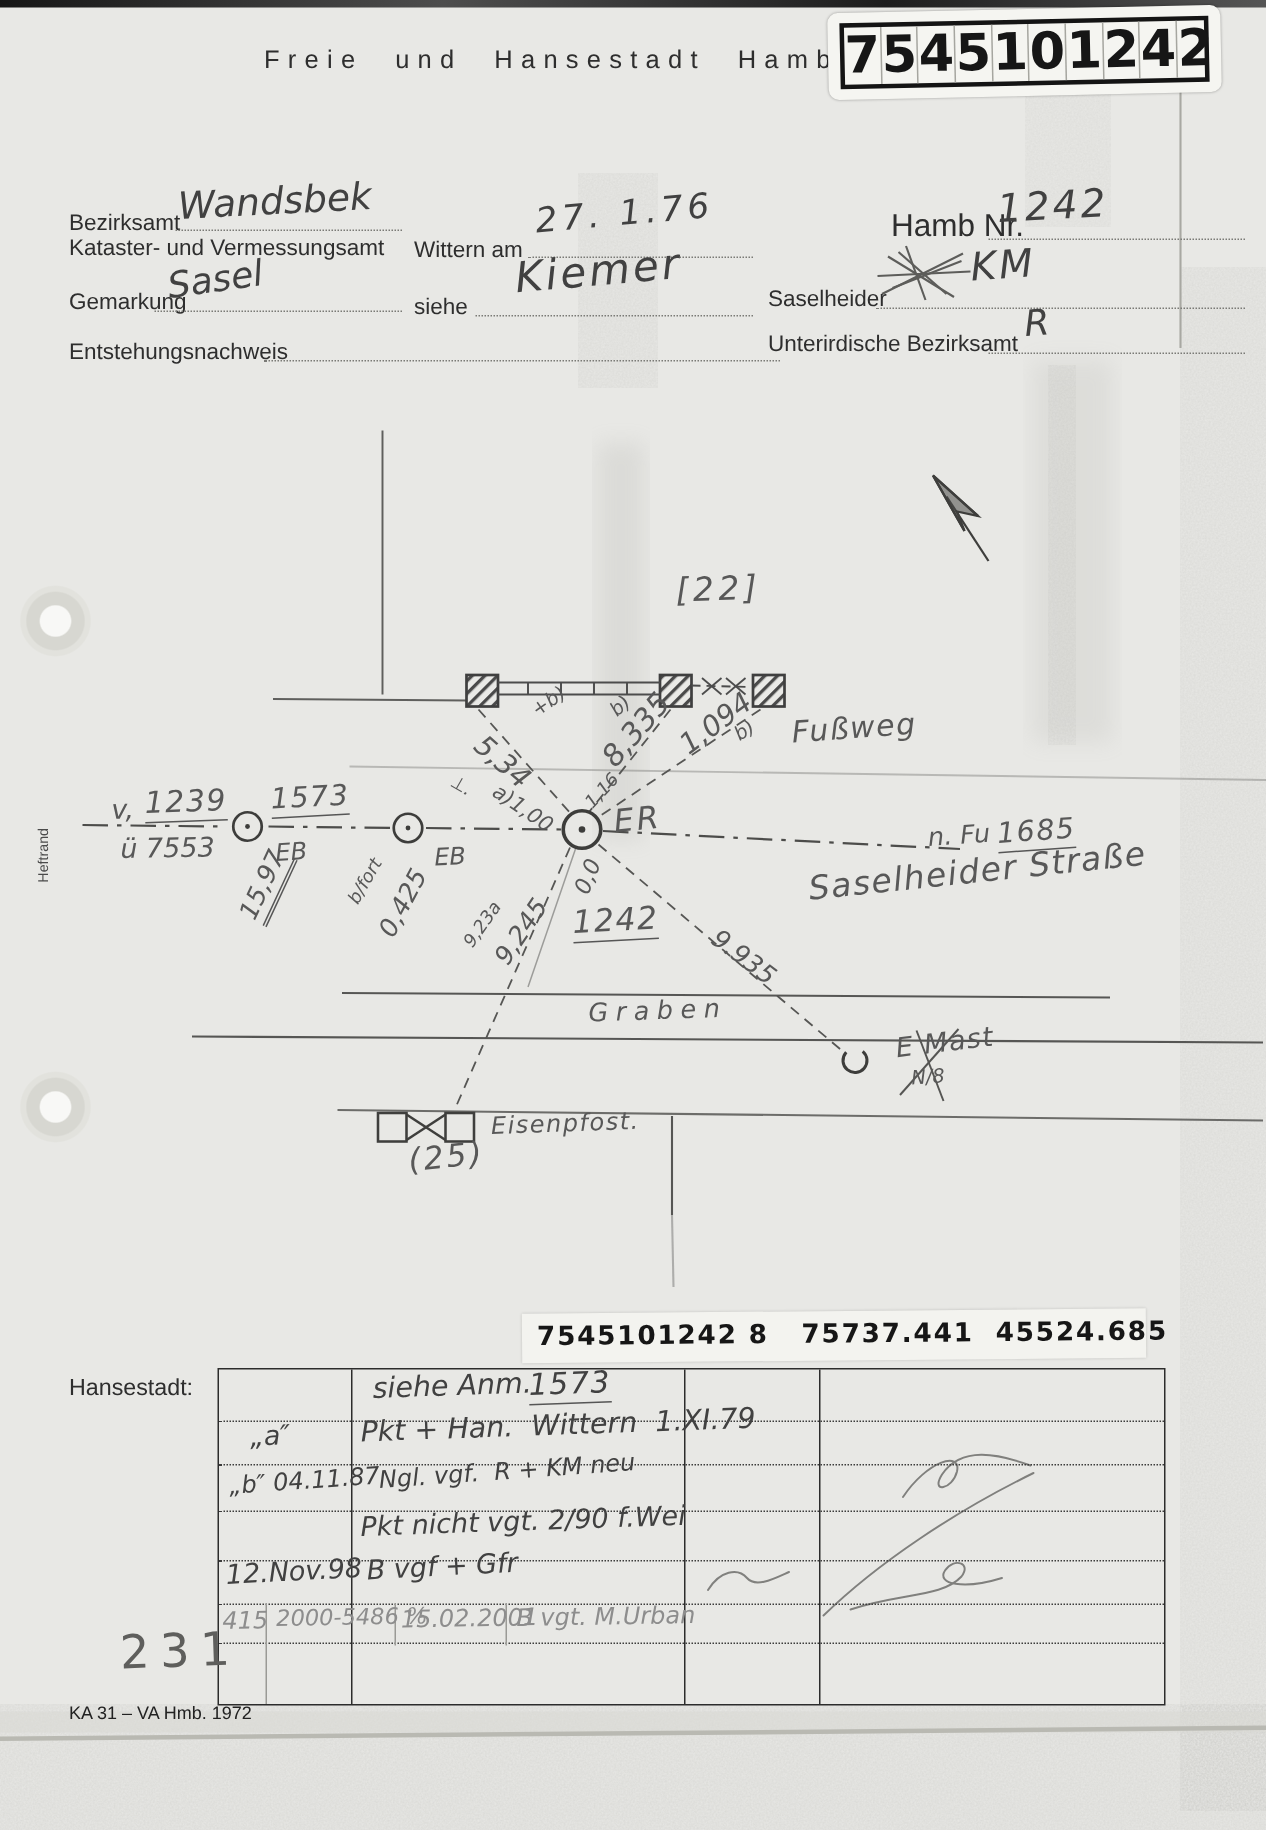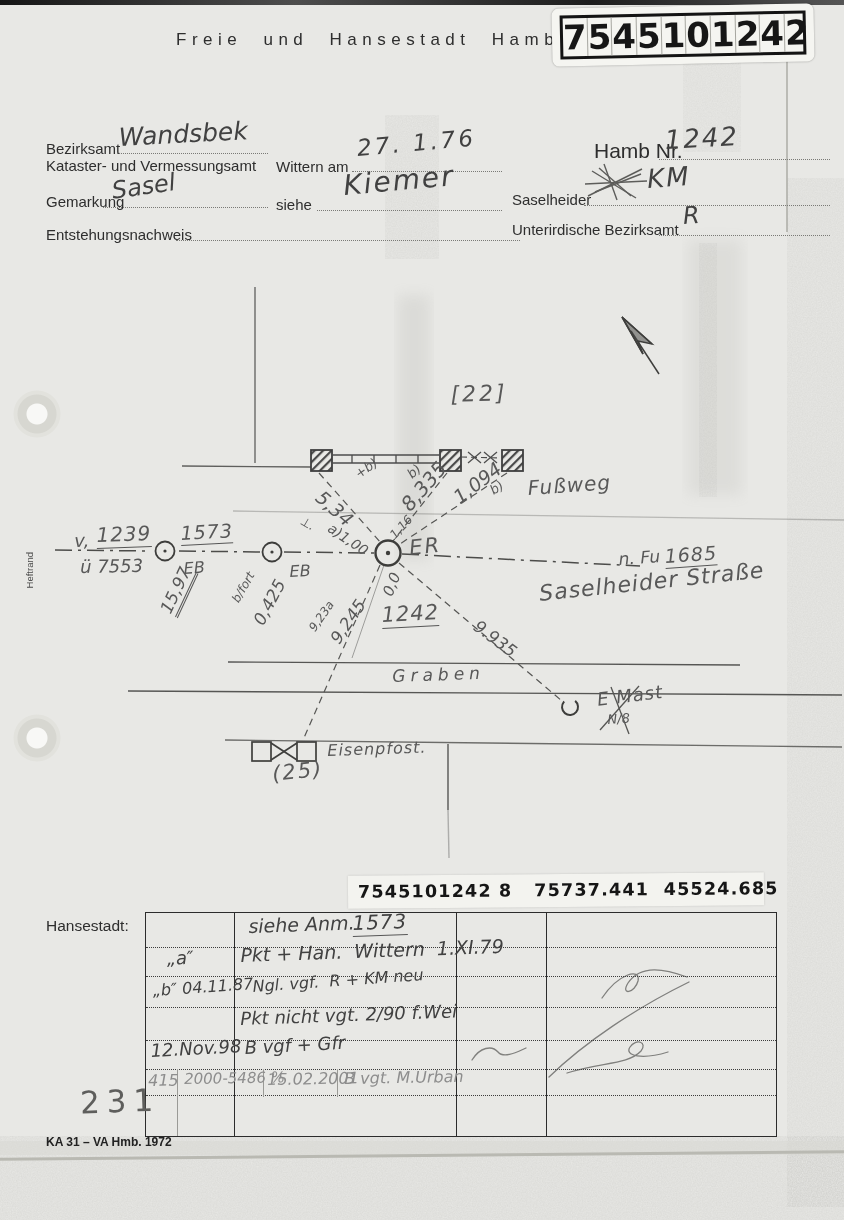--- a/index.html
+++ b/index.html
@@ -308,17 +308,17 @@
 
   <div class="abs hw ink" style="left:150px;top:1040px;font-size:18px;transform:rotate(-3deg);">12.Nov.98</div>
   <div class="abs hw ink" style="left:244px;top:1037px;font-size:18px;transform:rotate(-3deg);">B vgf + Gfr</div>
 
   <div class="abs hw faint" style="left:148px;top:1071px;font-size:16px;transform:rotate(-1deg);">415</div>
   <div class="abs hw faint" style="left:184px;top:1070px;font-size:15px;transform:rotate(-1deg);">2000-5486 %</div>
   <div class="abs hw faint" style="left:267px;top:1070px;font-size:16px;transform:rotate(-1deg);">15.02.2001</div>
   <div class="abs hw faint" style="left:344px;top:1069px;font-size:16px;transform:rotate(-1deg);">B vgt. M.Urban</div>
 
   <div class="abs" style="left:80px;top:1083px;font-size:31px;letter-spacing:7px;color:#5e5e5c;font-family:'DejaVu Sans',sans-serif;transform:rotate(-2deg);">231</div>
-  <div class="abs print" style="left:46px;top:1135px;font-size:12px;font-weight:bold;color:#222;">KA 31 – VA Hmb. 1972</div>
+  <div class="abs print" style="left:46px;top:1135px;font-size:12px;font-weight:normal;color:#222;">KA 31 – VA Hmb. 1972</div>
 
   <div class="sheet-edge"></div>
 
 </div>
 
 </body></html>

